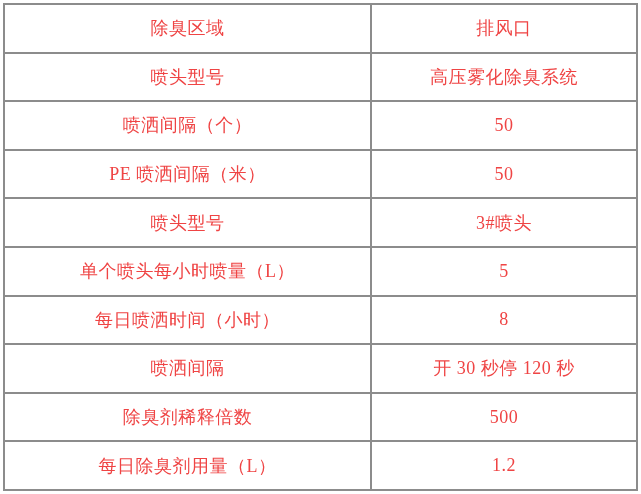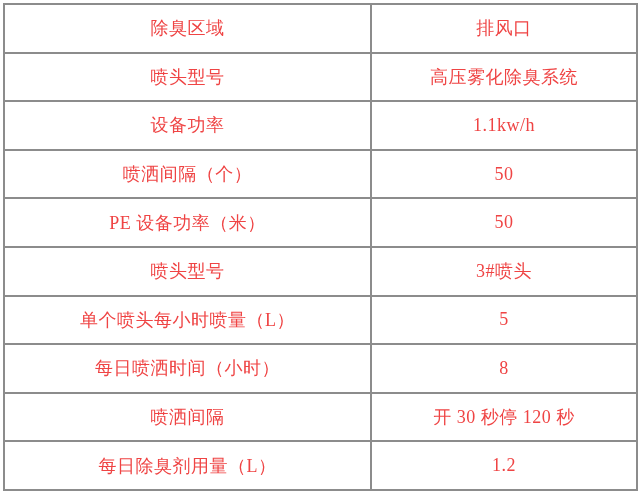--- a/index.html
+++ b/index.html
@@ -48,46 +48,46 @@
     <tbody>
       <tr>
         <td class="col-label">除臭区域</td>
         <td class="col-value">排风口</td>
       </tr>
       <tr>
         <td class="col-label">喷头型号</td>
         <td class="col-value">高压雾化除臭系统</td>
       </tr>
       <tr>
-        <td class="col-label">设备功率</td>
-        <td class="col-value">1.1kw/h</td>
-      </tr>
-      <tr>
         <td class="col-label">喷洒间隔（个）</td>
         <td class="col-value">50</td>
       </tr>
       <tr>
-        <td class="col-label">PE 设备功率（米）</td>
+        <td class="col-label">PE 喷洒间隔（米）</td>
         <td class="col-value">50</td>
       </tr>
       <tr>
         <td class="col-label">喷头型号</td>
         <td class="col-value">3#喷头</td>
       </tr>
       <tr>
         <td class="col-label">单个喷头每小时喷量（L）</td>
         <td class="col-value">5</td>
       </tr>
       <tr>
         <td class="col-label">每日喷洒时间（小时）</td>
         <td class="col-value">8</td>
       </tr>
       <tr>
         <td class="col-label">喷洒间隔</td>
         <td class="col-value">开 30 秒停 120 秒</td>
       </tr>
       <tr>
+        <td class="col-label">除臭剂稀释倍数</td>
+        <td class="col-value">500</td>
+      </tr>
+      <tr>
         <td class="col-label">每日除臭剂用量（L）</td>
         <td class="col-value">1.2</td>
       </tr>
     </tbody>
   </table>
 </div>
 
 </body></html>

